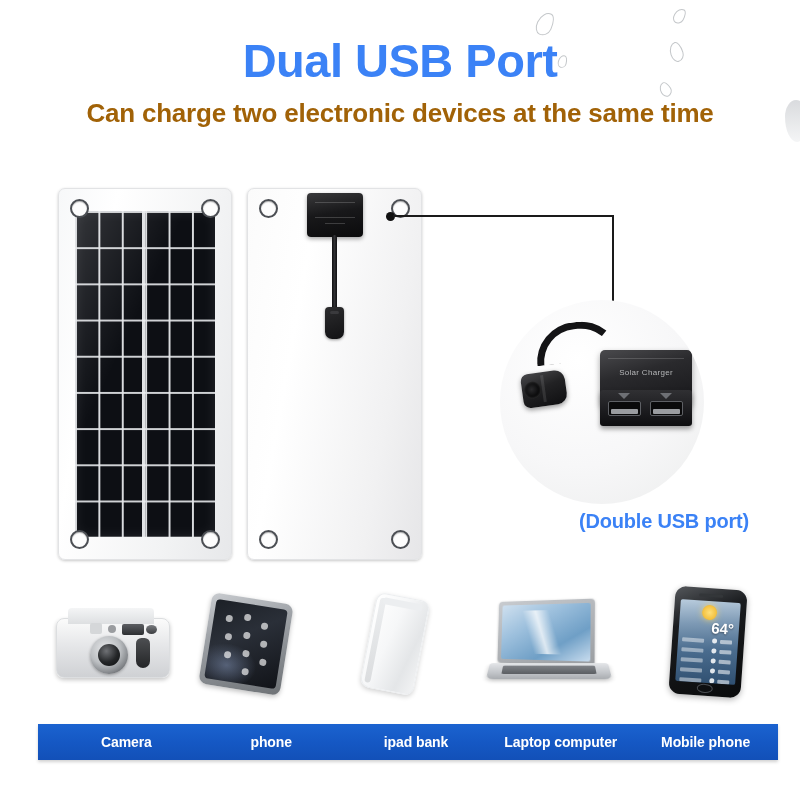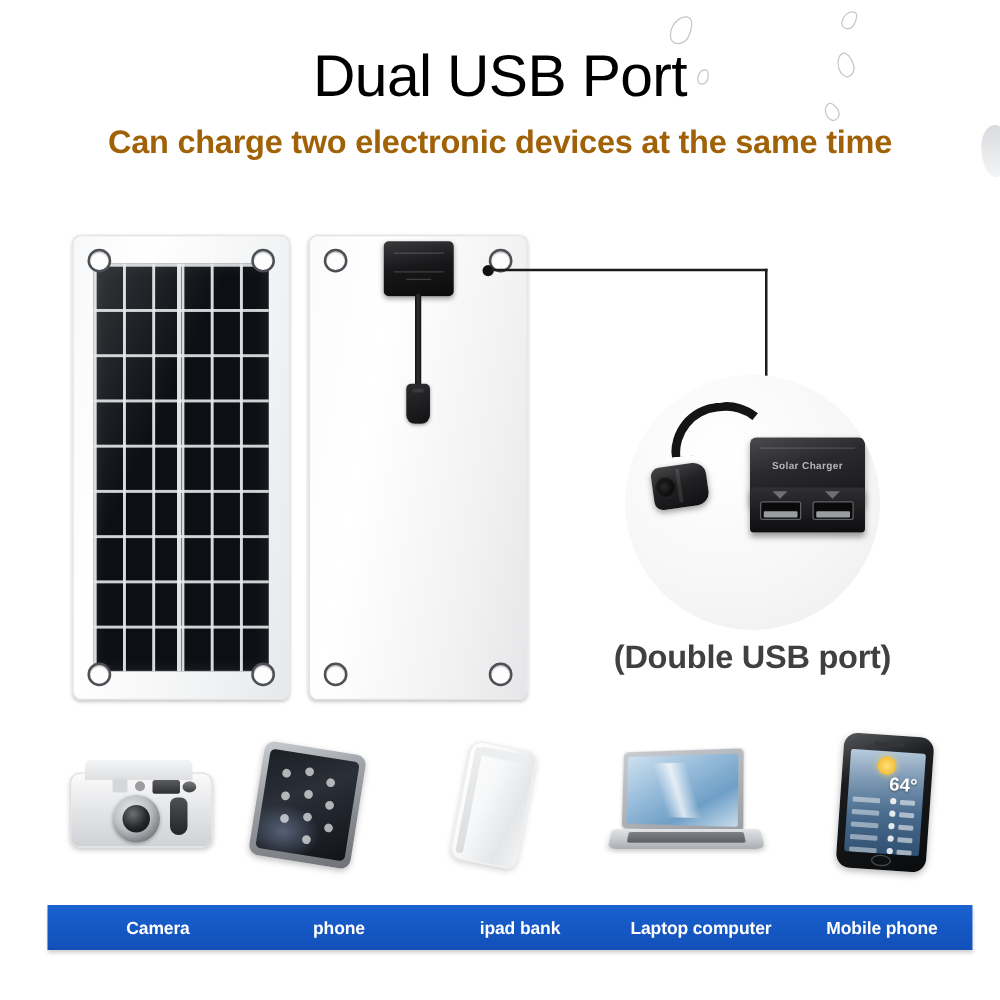--- a/index.html
+++ b/index.html
@@ -8,21 +8,21 @@
     background:#ffffff;
     font-family:"Liberation Sans", sans-serif;
     overflow:hidden;
     position:relative;
   }
   #stage{position:absolute;left:0;top:0;width:800px;height:800px;overflow:hidden;background:#fff;}
 
   
   .title{
     position:absolute;left:0;top:36px;width:800px;text-align:center;
-    font-size:47px;font-weight:normal;color:#000000;letter-spacing:-0.5px;
+    font-size:47px;font-weight:bold;color:#3b82f6;letter-spacing:-0.5px;
     line-height:1.05;
   }
   .subtitle{
     position:absolute;left:0;top:98px;width:800px;text-align:center;
     font-size:26px;font-weight:bold;color:#a16207;letter-spacing:-0.2px;
   }
 
   
   .droplet{position:absolute;border:1.4px solid #b9bcc0;border-radius:60% 40% 55% 45%/55% 60% 40% 45%;
            background:transparent;opacity:.85;}
@@ -98,21 +98,21 @@
     position:absolute;left:500px;top:300px;width:204px;height:204px;border-radius:50%;
     background:radial-gradient(circle at 38% 30%, #ffffff 0%, #f7f7f8 55%, #eceded 100%);
     overflow:hidden;
   }
   .usb-dev{position:absolute;left:100px;top:50px;width:92px;height:76px;}
   .usb-body{position:absolute;left:0;top:0;width:92px;height:55px;border-radius:5px 5px 3px 3px;
             background:linear-gradient(165deg,#4a4a4d 0%,#2a2a2d 40%,#17171a 100%);
             box-shadow:0 3px 6px rgba(0,0,0,.35);}
   .usb-body .brandline{position:absolute;left:8px;right:8px;top:8px;height:1px;background:rgba(255,255,255,.16);}
   .usb-brand{position:absolute;left:0;right:0;top:18px;text-align:center;
-             font-size:8px;font-weight:bold;color:#b5b6b8;letter-spacing:.3px;
+             font-size:8px;font-weight:normal;color:#b5b6b8;letter-spacing:.3px;
              font-family:"Liberation Sans",sans-serif;}
   .usb-face{position:absolute;left:0;top:40px;width:92px;height:36px;border-radius:3px;
             background:linear-gradient(180deg,#303033 0%,#1b1b1e 60%,#0e0e10 100%);
             box-shadow:0 3px 5px rgba(0,0,0,.38);}
   .usb-port{position:absolute;top:11px;width:33px;height:15px;border-radius:2px;
             background:#0a0a0b;border:1.6px solid #5e6065;box-sizing:border-box;}
   .usb-port::after{content:"";position:absolute;left:2px;top:7px;right:2px;height:5px;background:#9a9ca0;border-radius:1px;}
   .usb-p1{left:8px;}
   .usb-p2{left:50px;}
   .usb-tri{position:absolute;top:3px;width:0;height:0;border-left:6px solid transparent;border-right:6px solid transparent;border-top:6px solid #6e7075;}
@@ -125,22 +125,22 @@
            background:linear-gradient(165deg,#47474a,#222224 45%,#0f0f11);
            box-shadow:0 2px 5px rgba(0,0,0,.4);transform:rotate(-8deg);}
   .dc-plug::before{content:"";position:absolute;left:2px;top:8px;width:17px;height:17px;border-radius:50%;
                    background:radial-gradient(circle at 45% 45%,#2a2a2c 0%,#0a0a0b 55%,#000 100%);
                    box-shadow:inset 0 0 3px rgba(255,255,255,.25);}
   .dc-plug::after{content:"";position:absolute;left:20px;top:3px;width:3px;height:27px;background:rgba(255,255,255,.10);}
 
   
   .cap-5v{position:absolute;left:500px;top:478px;width:204px;text-align:center;
           font-size:30px;font-weight:bold;color:#111;}
-  .cap-sub{position:absolute;left:455px;top:510px;width:294px;text-align:center;
-           font-size:26px;font-weight:bold;color:#404040;letter-spacing:-0.2px;}
+  .cap-sub{position:absolute;left:455px;top:510px;width:294px;text-align:right;
+           font-size:20px;font-weight:bold;color:#3b82f6;letter-spacing:-0.2px;}
 
   
   .device{position:absolute;}
 
   
   .cam{left:52px;top:600px;width:120px;height:82px;}
   .cam-body{position:absolute;left:4px;top:18px;width:112px;height:58px;border-radius:8px;
             background:linear-gradient(180deg,#fbfbfb 0%,#e6e7e9 45%,#cfd1d4 100%);
             box-shadow:0 2px 4px rgba(0,0,0,.22);border:1px solid #dcdee0;}
   .cam-top{position:absolute;left:16px;top:8px;width:86px;height:16px;border-radius:4px 4px 0 0;

